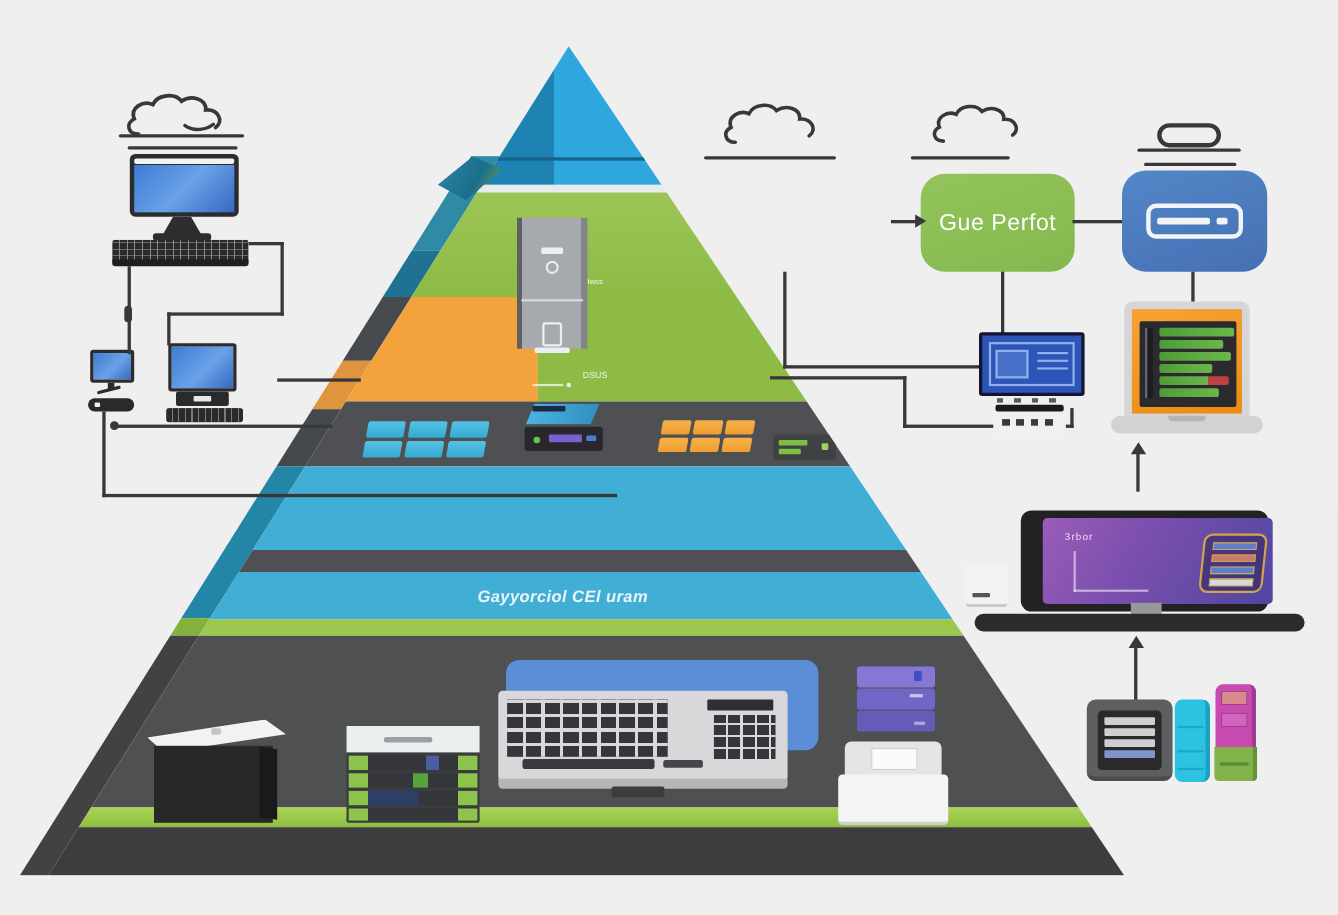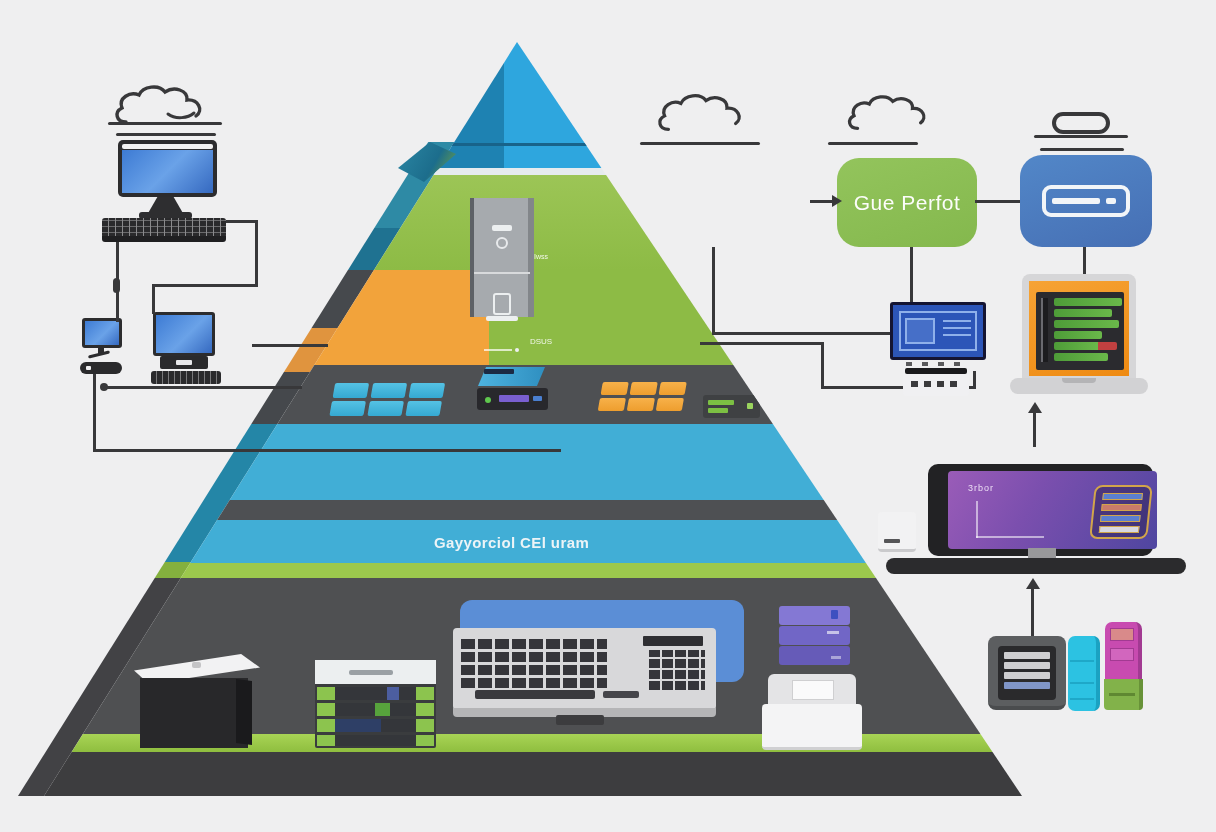--- a/index.html
+++ b/index.html
@@ -114,21 +114,21 @@
         <div class="o-cell"></div>
     </div>
 
     <div class="abs" style="left:659px;top:353px;width:57px;height:23px;background:#3f4143;border-radius:3px;">
       <div class="abs" style="left:5px;top:5px;width:26px;height:5px;background:#7cc043;border-radius:1px;"></div>
       <div class="abs" style="left:5px;top:13px;width:20px;height:5px;background:#7cc043;border-radius:1px;"></div>
       <div class="abs" style="left:44px;top:8px;width:6px;height:6px;background:#9ad45e;border-radius:1px;"></div>
     </div>
 
 
-    <div class="abs" style="left:390px;top:492px;color:#ecf4f7;font-size:15px;font-weight:600;letter-spacing:.4px;">Gayyorciol CEl uram</div>
+    <div class="abs" style="left:390px;top:492px;color:#ecf4f7;font-size:15px;font-weight:600;letter-spacing:.4px;font-style:italic;">Gayyorciol CEl uram</div>
 
     <div class="abs" style="left:90px;top:612px;width:126px;height:30px;background:#f2f2f3;
                 clip-path:polygon(0% 55%,85% 0%,100% 45%,12% 100%);"></div>
     <div class="abs" style="left:148px;top:620px;width:9px;height:6px;background:#c4c4c6;border-radius:2px;"></div>
     <div class="abs" style="left:96px;top:636px;width:108px;height:70px;background:#28282a;"></div>
     <div class="abs" style="left:192px;top:638px;width:16px;height:64px;background:#1a1a1c;transform:skewY(8deg);"></div>
 
     <div class="abs" style="left:271px;top:618px;width:121px;height:88px;background:#3a3c3e;border-radius:2px;">
       <div class="abs" style="left:0;top:0;width:100%;height:24px;background:#eceff0;"></div>
       <div class="abs" style="left:34px;top:10px;width:44px;height:5px;background:#9aa0a4;border-radius:2px;"></div>

